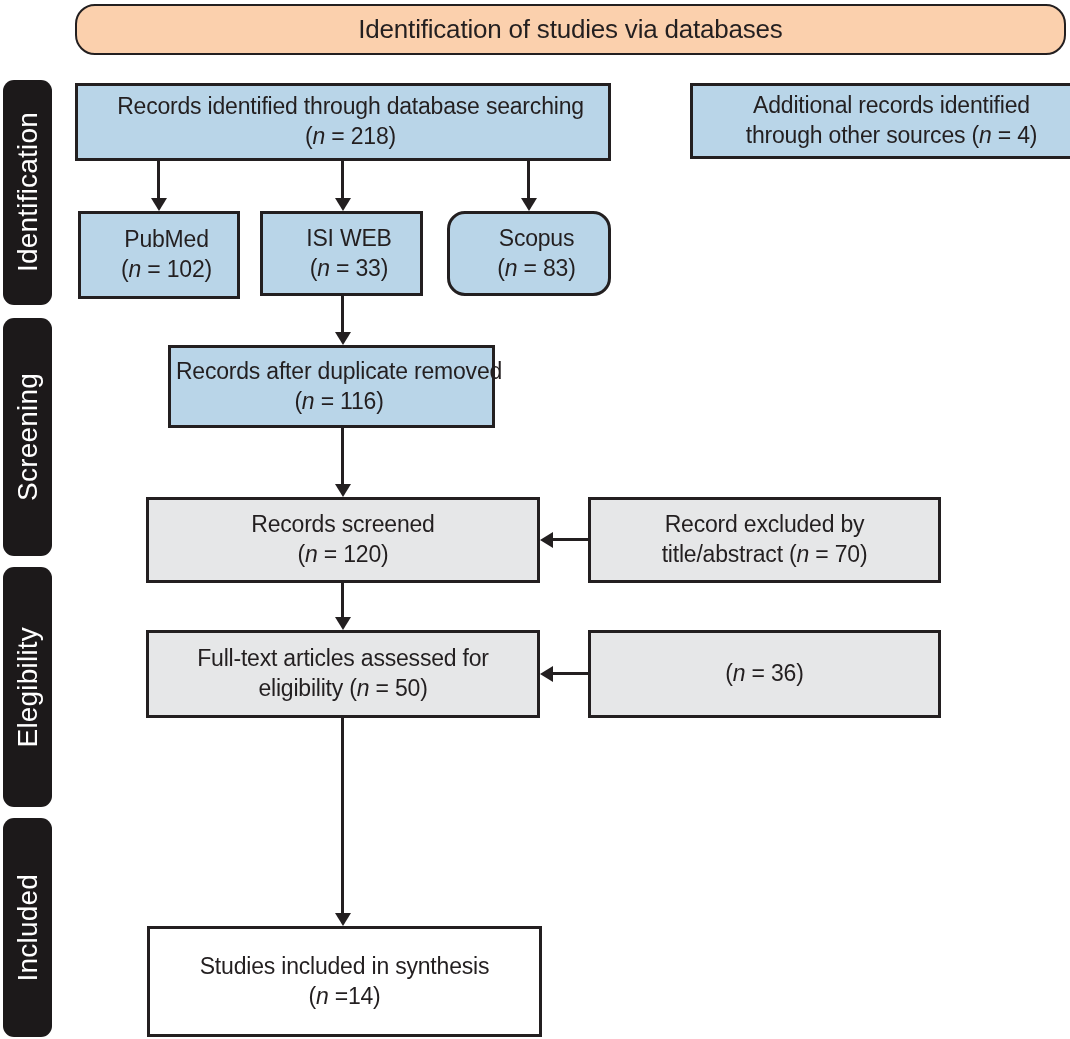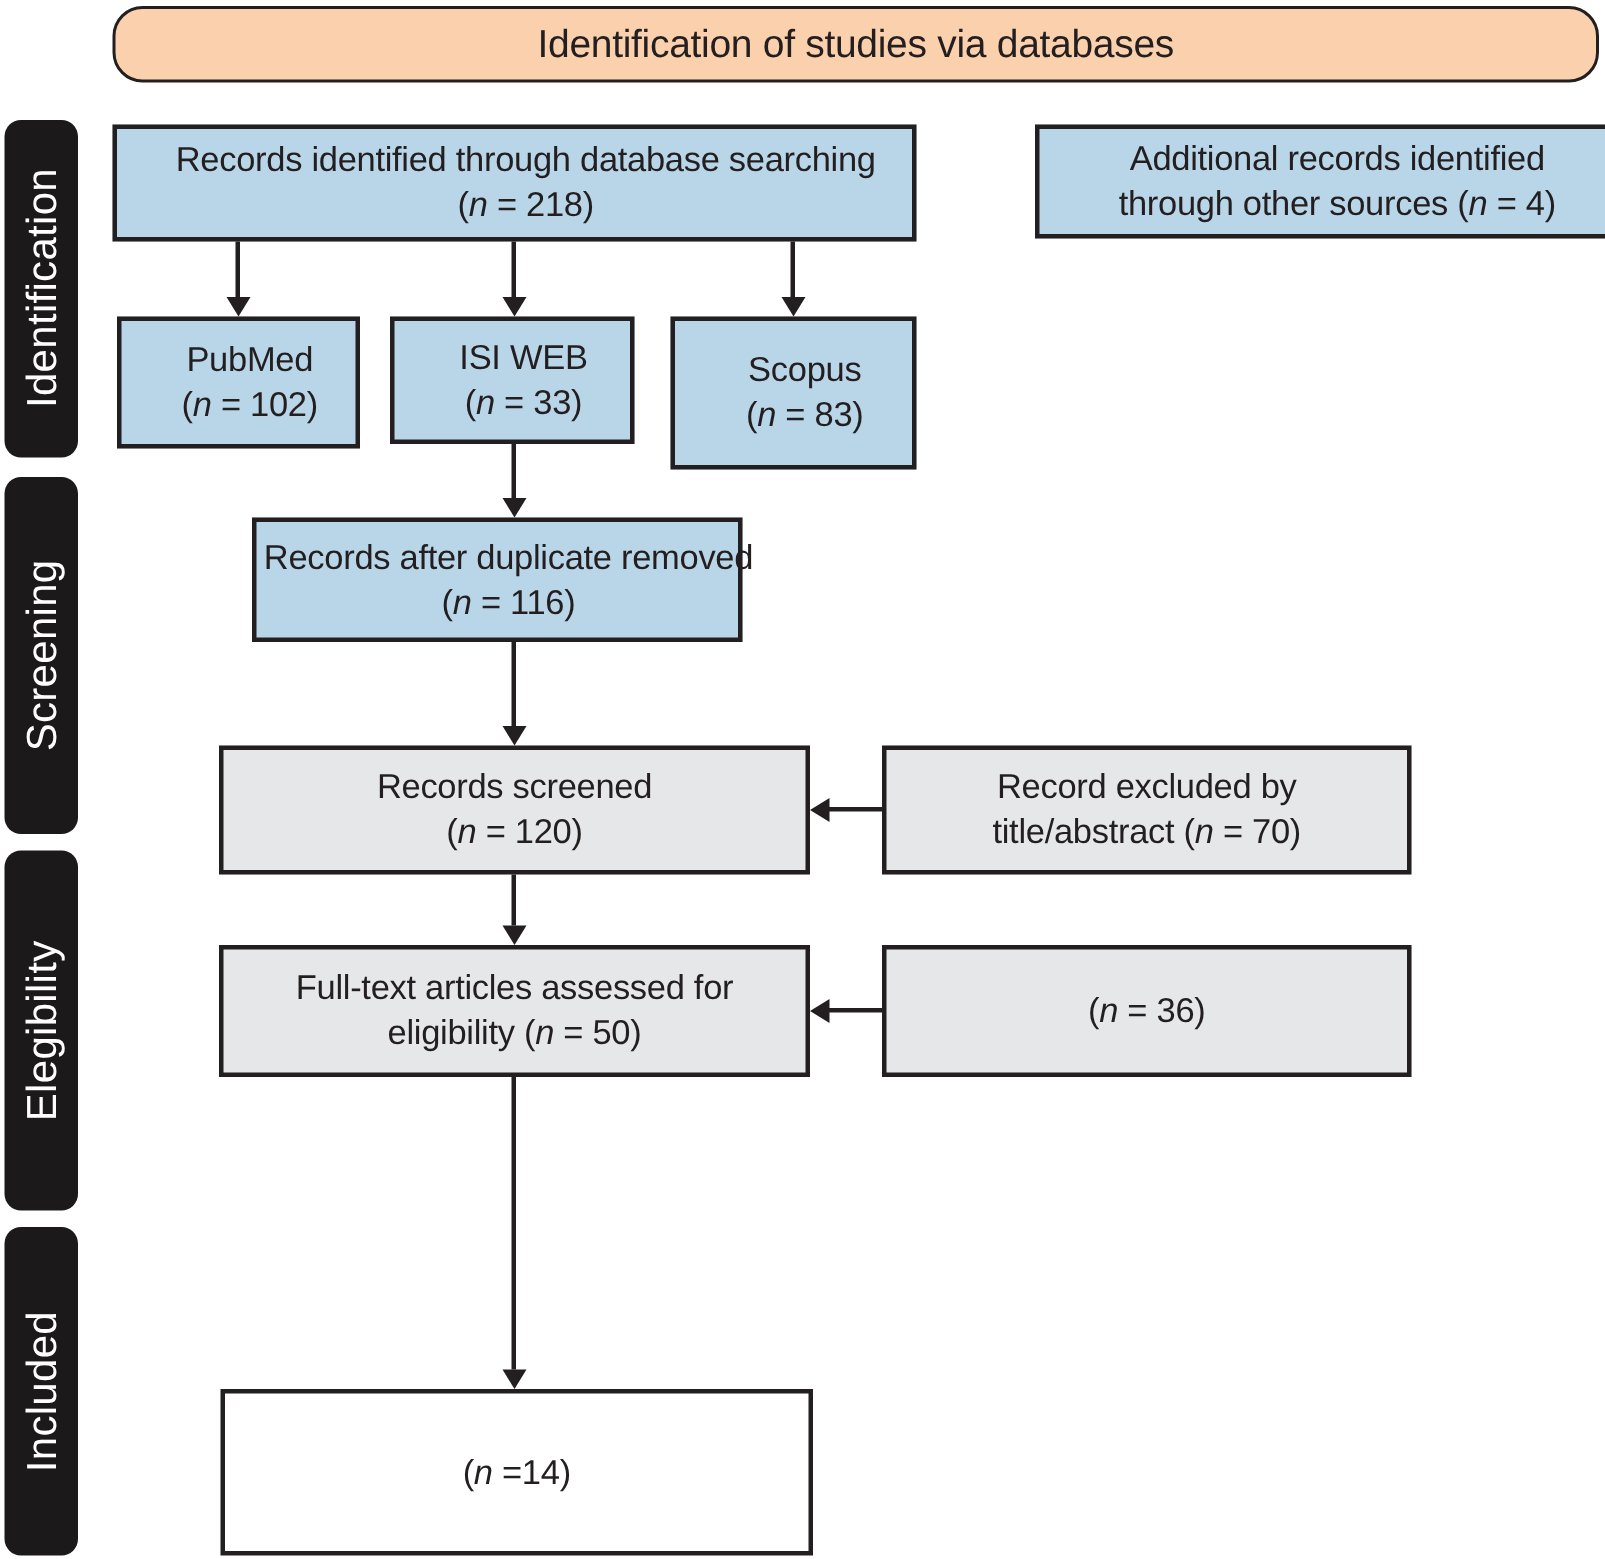--- a/index.html
+++ b/index.html
@@ -35,21 +35,21 @@
     text-align:center;font-size:23px;line-height:1.3;letter-spacing:-0.2px;
   }
   .box .ln{white-space:nowrap;}
   .blue{background:var(--box-blue,#B9D5E8);padding-left:15px;}
   .gray{background:var(--box-gray,#E6E7E8);}
   .white{background:var(--box-white,#FFFFFF);}
   .b-dbsearch{left:75px;top:83px;width:536px;height:78px;}
   .b-additional{left:678px;top:83px;width:388px;height:76px;margin-left:12px;}
   .b-pubmed{left:78px;top:211px;width:162px;height:88px;}
   .b-isiweb{left:260px;top:211px;width:163px;height:85px;}
-  .b-scopus{left:447px;top:211px;width:164px;height:102px;}
+  .b-scopus{left:447px;top:211px;width:164px;height:85px;border-radius:18px;}
   .b-dup{left:168px;top:345px;width:327px;height:83px;}
   .b-screened{left:146px;top:497px;width:394px;height:86px;}
   .b-exabstract{left:588px;top:497px;width:353px;height:86px;}
   .b-fulltext{left:146px;top:630px;width:394px;height:88px;}
   .b-exreasons{left:588px;top:630px;width:353px;height:88px;}
   .b-included{left:147px;top:926px;width:395px;height:111px;}
   
   .shaft-v{position:absolute;width:3px;background:var(--line,#231F20);}
   .shaft-h{position:absolute;height:3px;background:var(--line,#231F20);}
   .head-down{position:absolute;width:0;height:0;
@@ -124,20 +124,21 @@
   <div class="box gray b-fulltext">
     <div class="ln">Full-text articles assessed for</div>
     <div class="ln">eligibility (<i>n</i> = 50)</div>
   </div>
 
   <div class="box gray b-exreasons">
     <div class="ln">(<i>n</i> = 36)</div>
   </div>
 
   <div class="box white b-included">
+    <div class="ln">Studies included in synthesis</div>
     <div class="ln">(<i>n</i> =14)</div>
   </div>
 
   <div>
     <div class="shaft-v" style="left:157px;top:161px;height:37px;"></div>
     <div class="head-down" style="left:151px;top:198px;"></div>
   </div>
   <div>
     <div class="shaft-v" style="left:341px;top:161px;height:37px;"></div>
     <div class="head-down" style="left:335px;top:198px;"></div>

